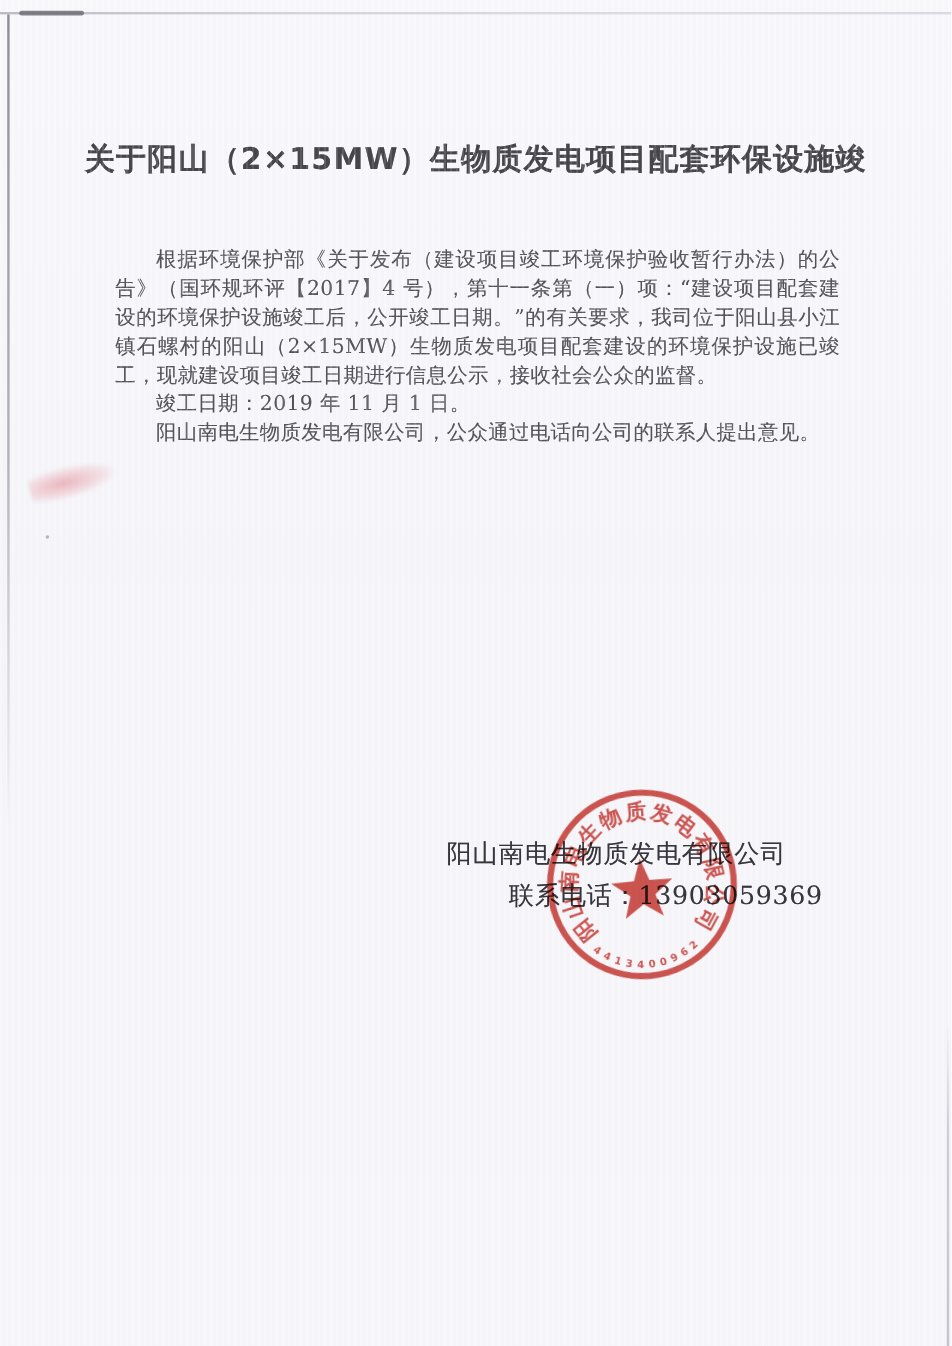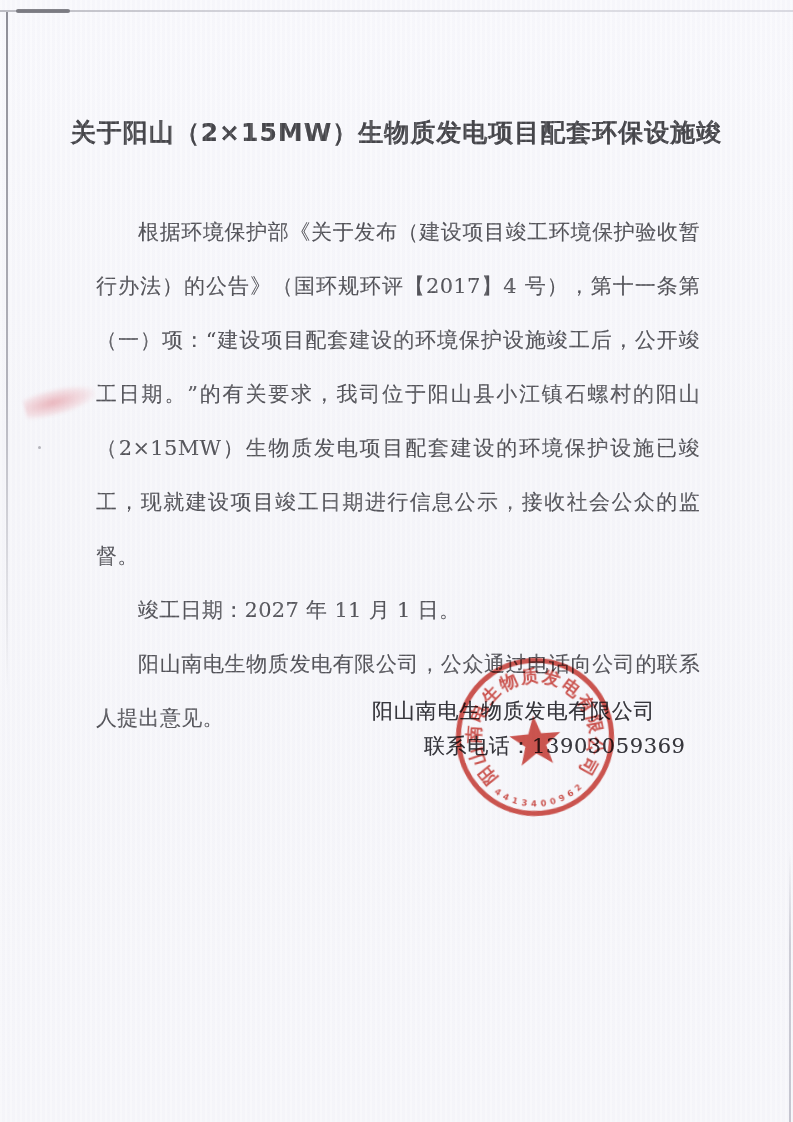--- a/index.html
+++ b/index.html
@@ -60,22 +60,22 @@
     font-size: 25px;
     line-height: 58px;
     letter-spacing: 1px;
     color: #26262b;
     text-shadow: 0 0 .5px rgba(40,40,46,.6);
   }
   .title span { display: block; }
 
   .body-text {
     margin: 43px 93px 0 96px;
-    font-size: 21px;
-    line-height: 54px;
+    font-size: 17px;
+    line-height: 24px;
     text-align: justify;
     letter-spacing: .3px;
     color: #36363c;
     text-shadow: 0 0 .4px rgba(54,54,62,.45);
   }
   .body-text p { margin: 0; text-indent: 2em; }
 
   .sig-company {
     position: absolute; left: 372px; top: 697px;
     font-size: 21px; letter-spacing: .8px; color: #36363c;
@@ -112,21 +112,21 @@
   <div class="scan-right-line"></div>
   <div class="smudge"></div>
   <div class="speck"></div>
 
   <div class="title">
     <span>关于阳山（2×15MW）生物质发电项目配套环保设施竣</span>
   </div>
 
   <div class="body-text">
     <p>根据环境保护部《关于发布（建设项目竣工环境保护验收暂行办法）的公告》（国环规环评【2017】4 号），第十一条第（一）项：“建设项目配套建设的环境保护设施竣工后，公开竣工日期。”的有关要求，我司位于阳山县小江镇石螺村的阳山（2×15MW）生物质发电项目配套建设的环境保护设施已竣工，现就建设项目竣工日期进行信息公示，接收社会公众的监督。</p>
-    <p>竣工日期：2027 年 11 月 1 日。</p>
+    <p>竣工日期：2019 年 11 月 1 日。</p>
     <p>阳山南电生物质发电有限公司，公众通过电话向公司的联系人提出意见。</p>
   </div>
 
   <div class="sig-company">阳山南电生物质发电有限公司</div>
   <div class="sig-phone">联系电话：13903059369</div>
 
   <div class="seal">
     <svg viewBox="0 0 180 180" id="seal-svg" style="color: rgb(204, 63, 56);">
       <circle cx="90" cy="90" r="82" fill="none" stroke="currentColor" stroke-width="5.5"></circle>
       <polygon fill="currentColor" points="90,67 96.9,86.5 117.4,87.1 101.2,99.7 107,119.4 90,107.8 73,119.4 78.8,99.7 62.6,87.1 83.1,86.5"></polygon>

